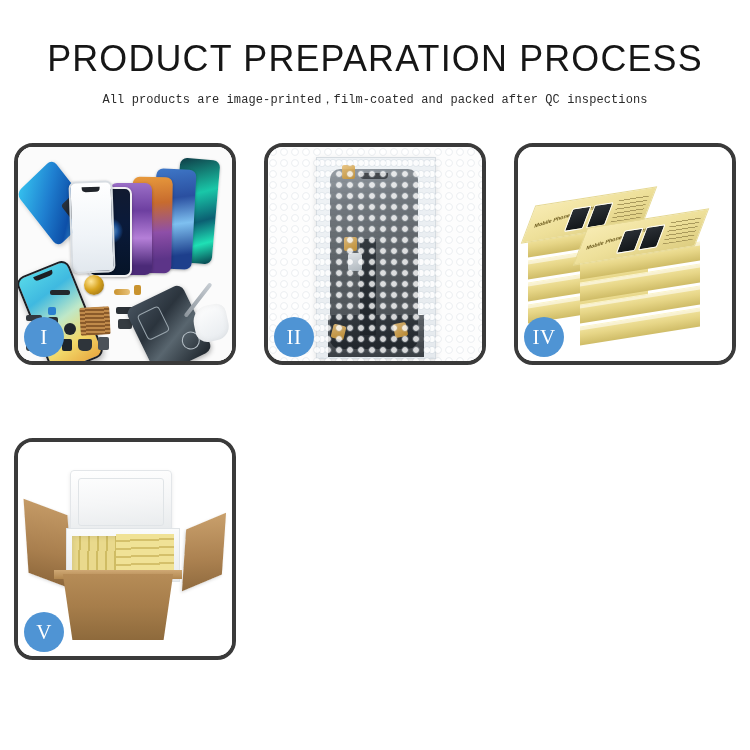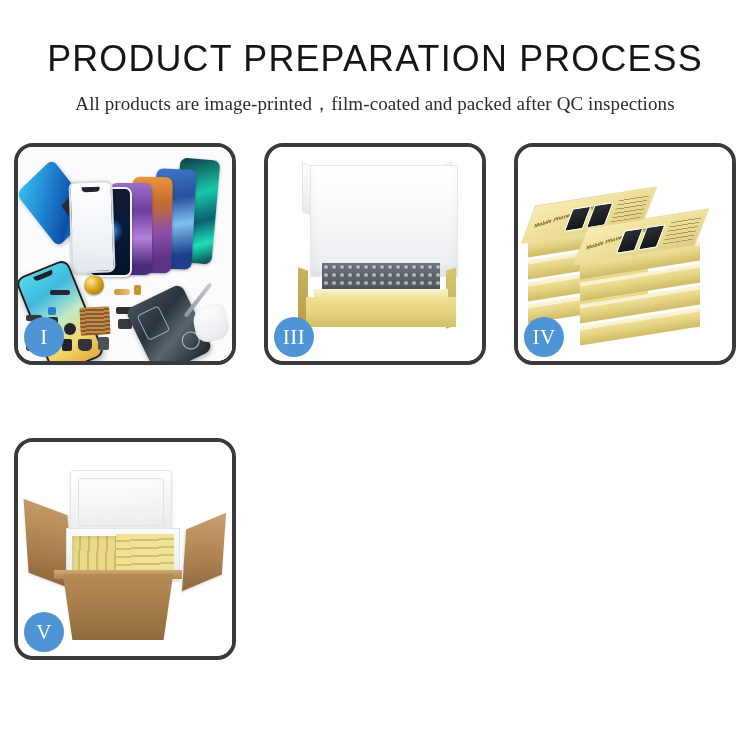--- a/index.html
+++ b/index.html
@@ -25,22 +25,22 @@
     font-family: "Liberation Sans", sans-serif;
     font-size: 37px;
     font-weight: 400;
     letter-spacing: 1.2px;
     color: #161616;
     line-height: 1.0;
     margin: 0;
     transform: scaleX(0.97);
   }
   .sub-title {
-    font-family: Liberation Serif, serif;
-    font-size: 19px;
+    font-family: Liberation Mono, monospace;
+    font-size: 12px;
     font-weight: 400;
     color: #2b2b2b;
     margin: 0;
     padding-top: 14px;
     letter-spacing: 0.1px;
   }
 
   
   .grid {
     position: absolute;
@@ -478,34 +478,36 @@
       <div class="prt p"></div>
       <div class="prt q"></div>
 
       <div class="chassis"></div>
       <div class="tweezer"></div>
       <div class="glove"></div>
     </div>
     <div class="badge">I</div>
   </div>
 
-
   <div class="panel">
-    <div class="panel-inner p3">
-      <div class="p3-lid-l"></div>
-      <div class="p3-lid-r"></div>
-      <div class="p3-lid"></div>
-      <div class="p3-box-left"></div>
-      <div class="p3-box-right"></div>
-      <div class="p3-bubble"></div>
-      <div class="p3-inner-lip"></div>
-      <div class="p3-box-front"></div>
+    <div class="panel-inner">
+      <div class="p2-bag"></div>
+      <div class="p2-screen"></div>
+      <div class="p2-flex"></div>
+      <div class="p2-conn"></div>
+      <div class="p2-bottom"></div>
+      <div class="p2-tape t1"></div>
+      <div class="p2-tape t2"></div>
+      <div class="p2-tape t3"></div>
+      <div class="p2-tape t4"></div>
+      <div class="p2-bubbles"></div>
     </div>
-    <div class="badge">III</div>
+    <div class="badge">II</div>
   </div>
+
 
   <div class="panel">
     <div class="panel-inner p4">
 
       <div class="stackA">
         <div class="sbox" style="top:104px;">
             <div class="edge"></div>
           </div>
         <div class="sbox" style="top:82px;">
             <div class="edge"></div>

